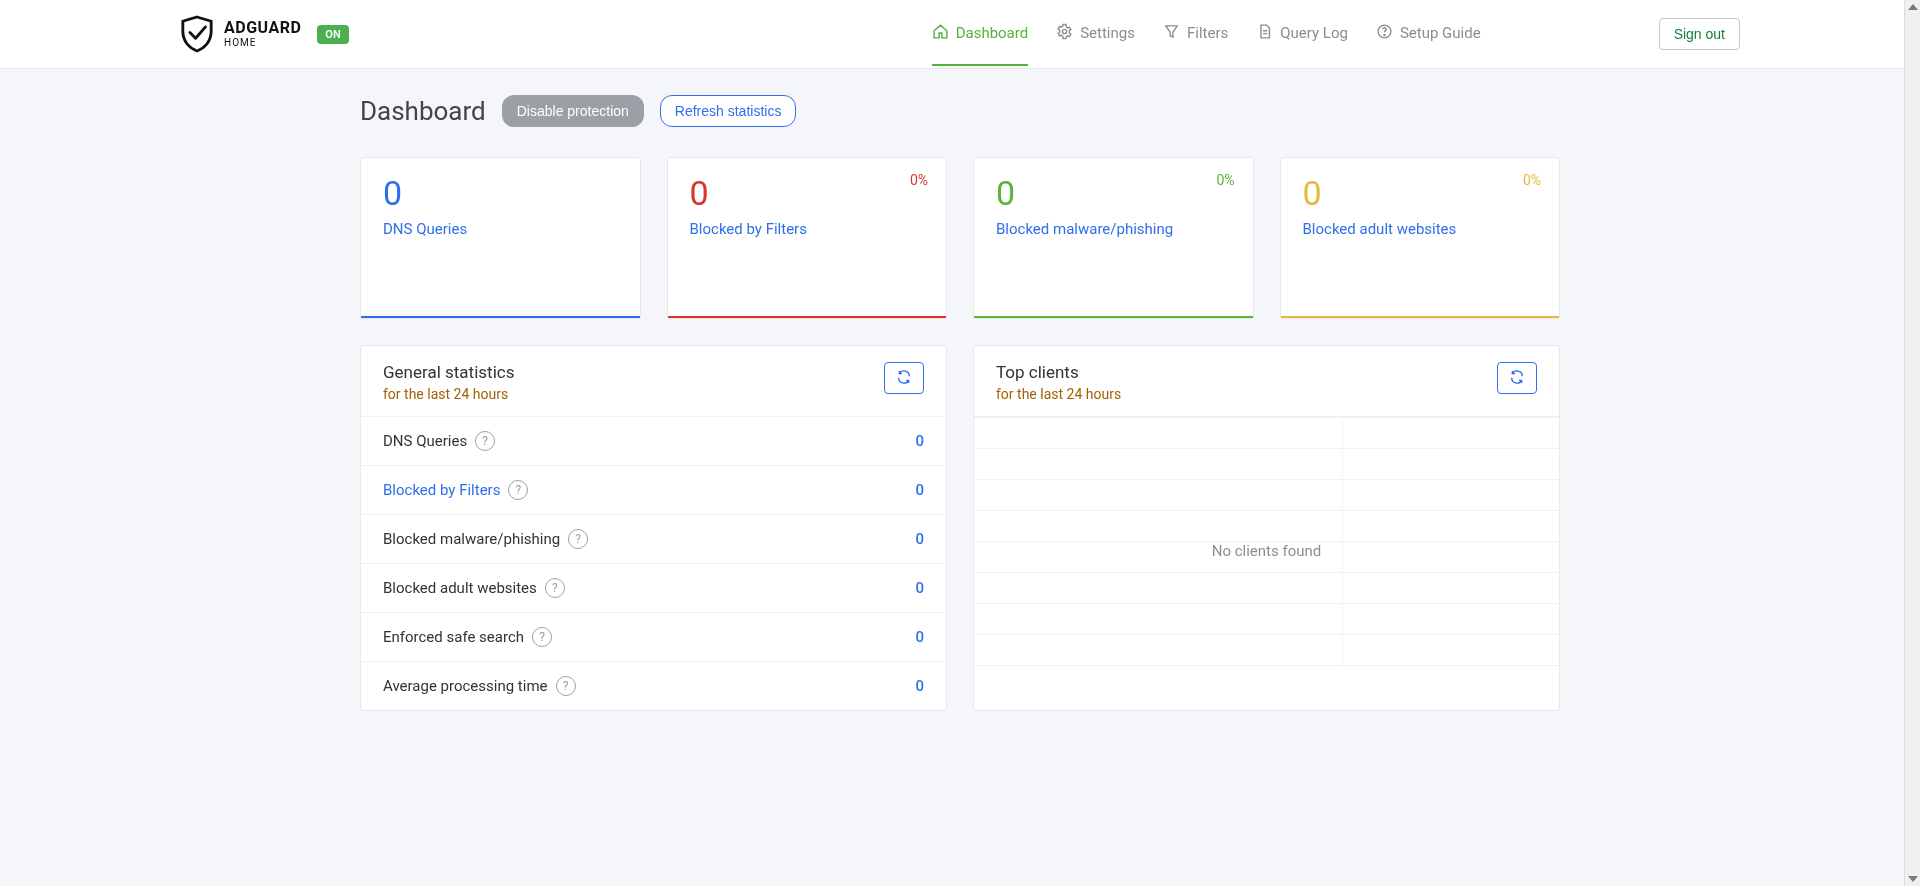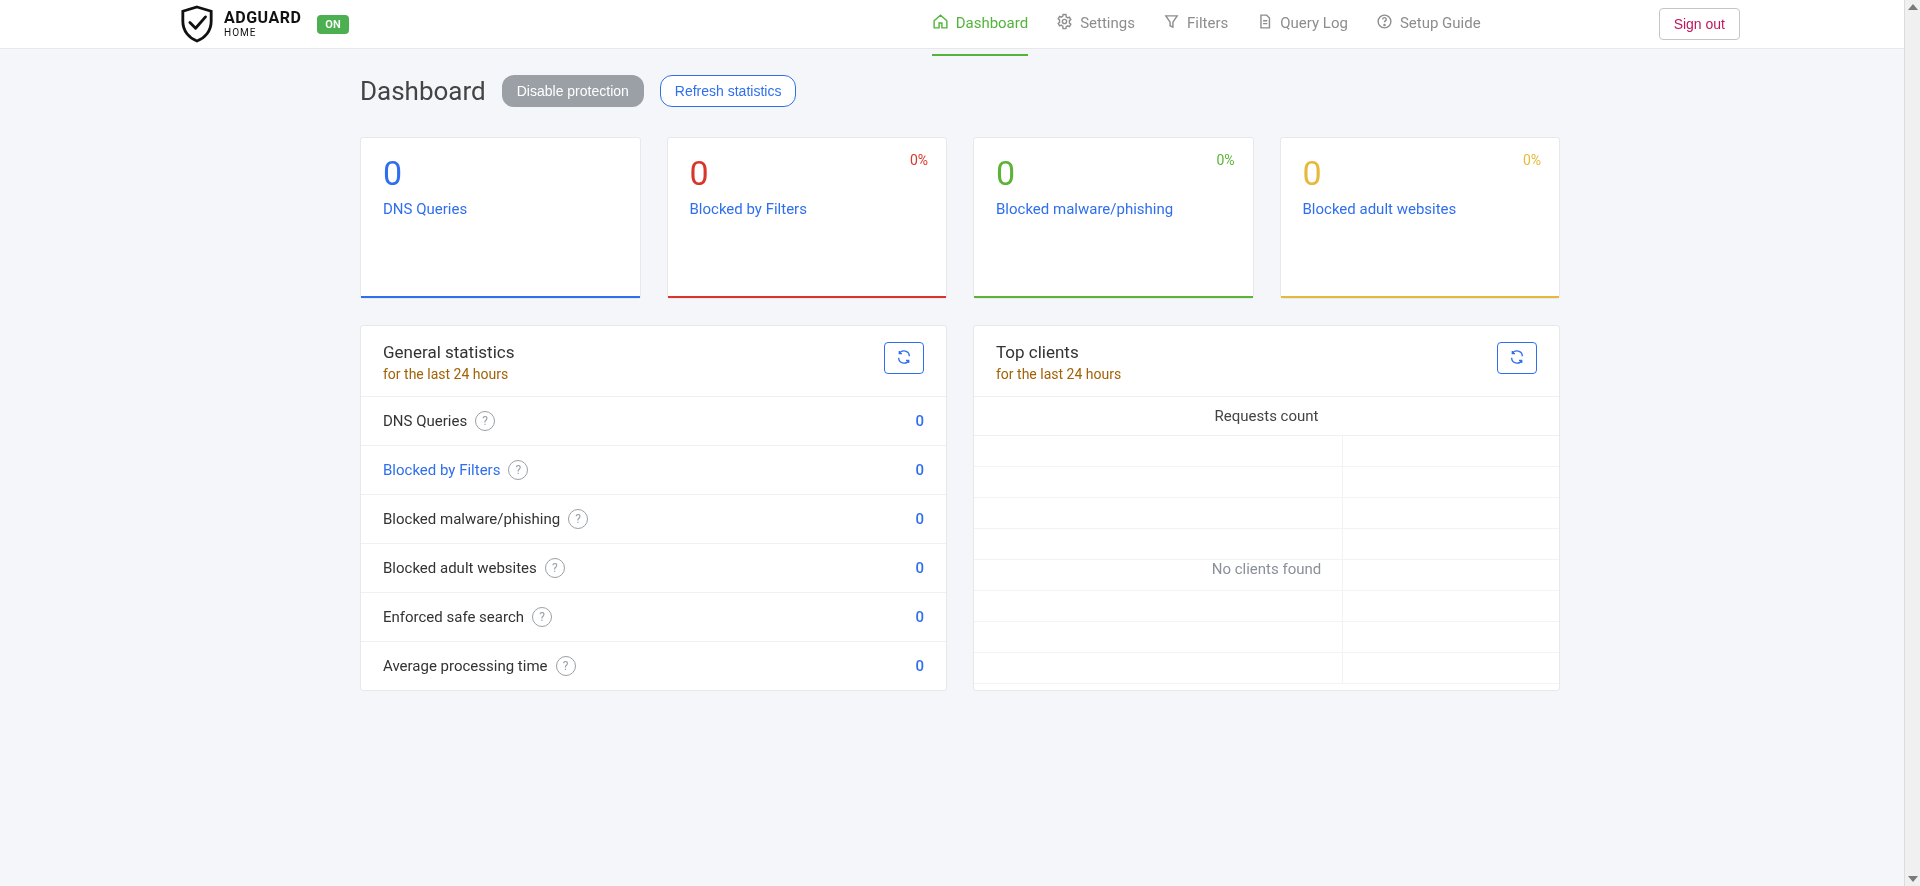--- a/index.html
+++ b/index.html
@@ -6,21 +6,21 @@
   body {
     font-family: -apple-system, BlinkMacSystemFont, "Segoe UI", Roboto, "Helvetica Neue", Arial, sans-serif;
     background: #f4f6fa;
     color: #222;
     font-size: 14px;
   }
   
   .header {
     background: #fff;
     border-bottom: 1px solid #e8e8e8;
-    height: 49px;
+    height: 69px;
     display: flex;
     align-items: center;
     padding: 0 180px 0 180px;
   }
   .logo-group {
     display: flex;
     align-items: center;
     gap: 10px;
   }
   .logo-shield { width: 34px; height: 38px; display:flex; align-items:center; justify-content:center; }
@@ -54,21 +54,21 @@
   }
   .nav-item.active {
     color:#52b43a;
     border-bottom-color:#52b43a;
   }
   .nav-item svg { width:17px; height:17px; }
   .signout {
     margin-left:150px;
     border:1px solid #c2c6cc;
     background:#fff;
-    color:#be185d;
+    color:#15803d;
     padding:7px 14px;
     font-size:14px;
     border-radius:4px;
     cursor:pointer;
   }
   
   .container { max-width:1200px; margin:0 auto; padding:26px 0 40px; }
   .page-header {
     display:flex;
     align-items:center;
@@ -343,21 +343,20 @@
             <svg width="16" height="16" viewBox="0 0 24 24" fill="none" stroke="currentColor" stroke-width="2">
                 <path d="M20 11A8 8 0 0 0 5 7"></path>
                 <path d="M4 13a8 8 0 0 0 15 4"></path>
                 <path d="M5 3v4h4"></path>
                 <path d="M19 21v-4h-4"></path>
               </svg>
           </span>
         </div>
       </div>
       <div class="clients-header">
-        <div class="col-count">Requests count</div>
       </div>
       <div class="clients-body">
         <div class="ghost-lines">
           <div class="row">
               <div class="a"></div>
               <div class="b"></div>
             </div>
           <div class="row">
               <div class="a"></div>
               <div class="b"></div>

